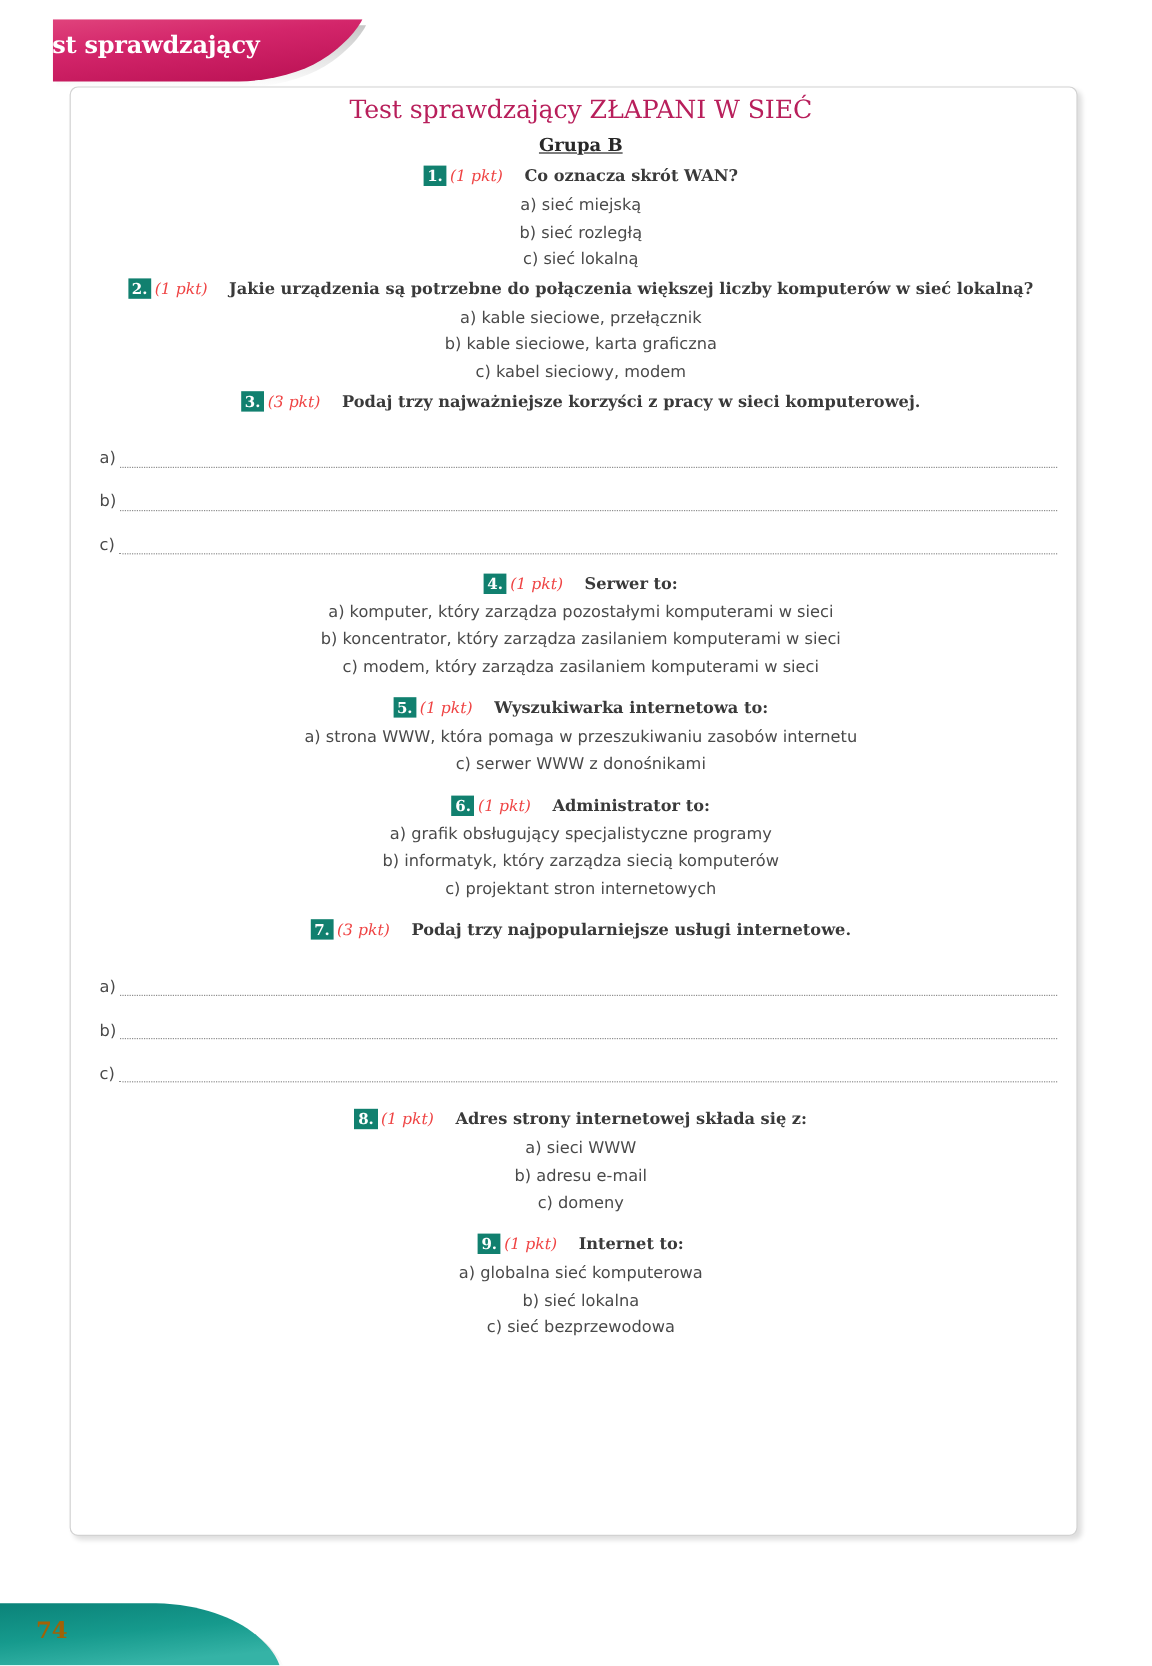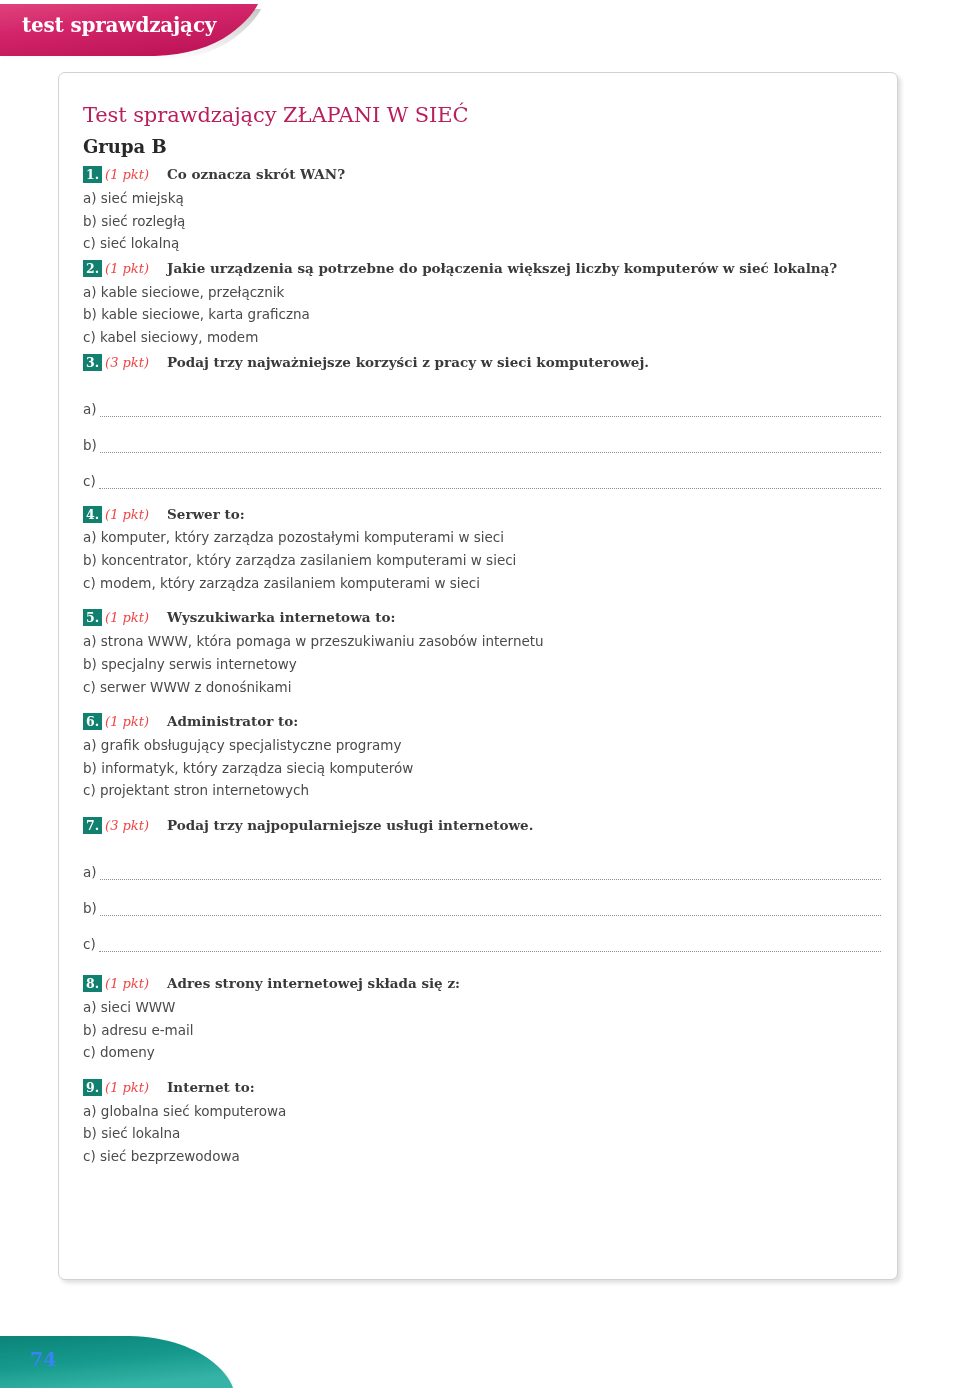--- a/index.html
+++ b/index.html
@@ -11,25 +11,26 @@
     height: 1388px;
     background: #ffffff;
     font-family: "DejaVu Sans", sans-serif;
     position: relative;
     overflow: hidden;
   }
 
   
   .top-banner {
     position: absolute;
-    top: 4px;
+    top: 16px;
     left: 0;
     width: 300px;
     height: 56px;
     overflow: visible;
+    padding-left: 44px;
   }
   .top-banner svg {
     display: block;
   }
   .banner-label {
     position: absolute;
     left: 22px;
     top: 9px;
     color: #ffffff;
     font-family: "DejaVu Serif", serif;
@@ -49,39 +50,41 @@
     background: #ffffff;
     border: 1px solid #d2d2d2;
     border-radius: 7px;
     box-shadow: 3px 3px 4px rgba(0,0,0,0.13);
     box-sizing: border-box;
   }
 
   .inner {
     position: absolute;
     left: 24px;
-    top: 30px;
+    top: 6px;
     right: 12px;
+    text-align: center;
   }
 
   
   .doc-title {
     color: #b81f5b;
     font-family: "DejaVu Serif", serif;
     font-size: 21px;
     font-weight: normal;
     margin: 0 0 9px 0;
     letter-spacing: -0.1px;
   }
   .group-title {
     color: #282828;
     font-family: "DejaVu Serif", serif;
-    font-size: 18px;
+    font-size: 15px;
     font-weight: bold;
     margin: 0 0 8px 0;
+    text-decoration: underline;
   }
 
   
   .question-block {
     margin: 0 0 4px 0;
   }
   .q-head {
     font-family: "DejaVu Serif", serif;
     font-size: 13.5px;
     color: #3a3a3a;
@@ -160,21 +163,21 @@
     left: 0;
     bottom: 0;
     width: 300px;
     height: 58px;
   }
   .bottom-banner svg { display: block; }
   .page-number {
     position: absolute;
     left: 30px;
     bottom: 18px;
-    color: #3b82f6;
+    color: #a16207;
     font-family: "DejaVu Serif", serif;
     font-weight: bold;
     font-size: 19px;
   }
 </style>
 </head>
 <body>
 
 <div class="top-banner">
   <svg width="300" height="62" viewBox="0 0 300 62">
@@ -257,21 +260,20 @@
     </div>
 
     <div class="gap-sm"></div>
 
     <div class="question-block">
       <p class="q-head">
         <span class="q-num">5.</span><span class="q-pts">(1 pkt)</span><span class="q-text">Wyszukiwarka internetowa to:</span>
       </p>
       <ul class="answers">
         <li>a) strona WWW, która pomaga w przeszukiwaniu zasobów internetu</li>
-        <li>b) specjalny serwis internetowy</li>
         <li>c) serwer WWW z donośnikami</li>
       </ul>
     </div>
 
     <div class="gap-sm"></div>
 
     <div class="question-block">
       <p class="q-head">
         <span class="q-num">6.</span><span class="q-pts">(1 pkt)</span><span class="q-text">Administrator to:</span>
       </p>

